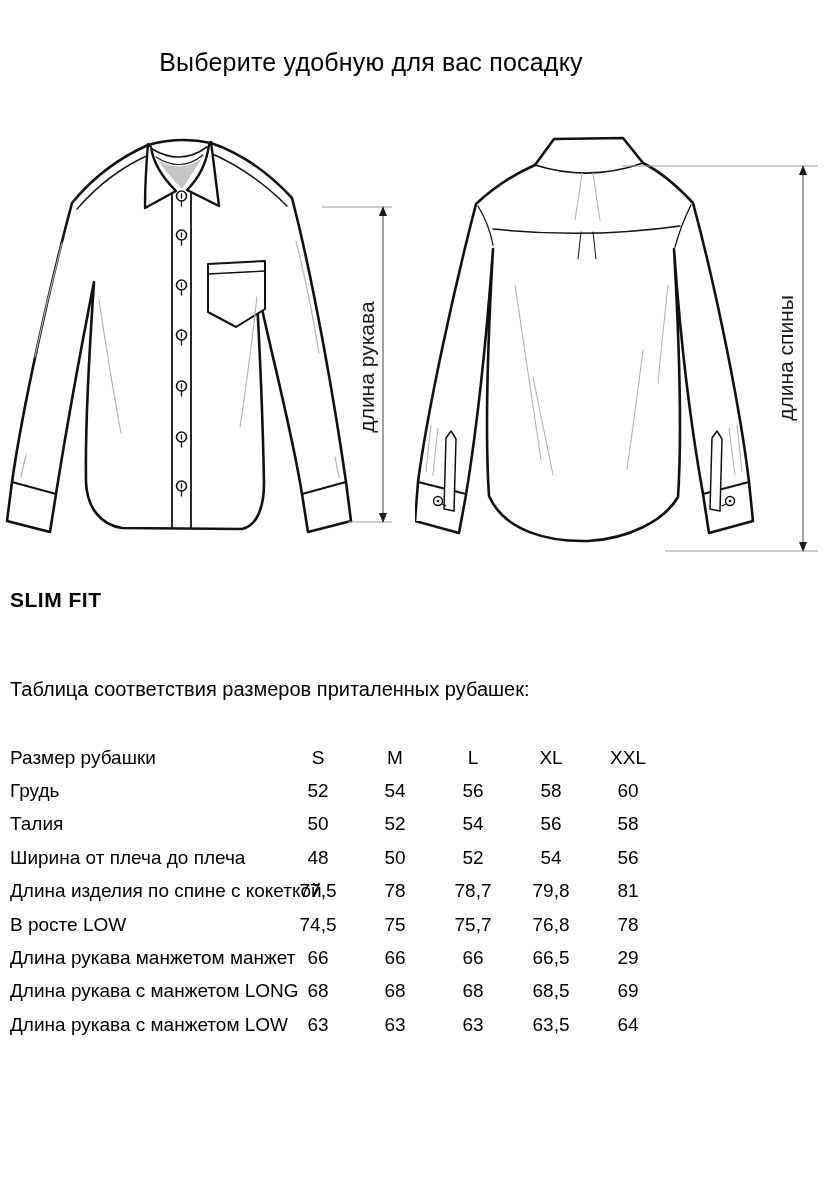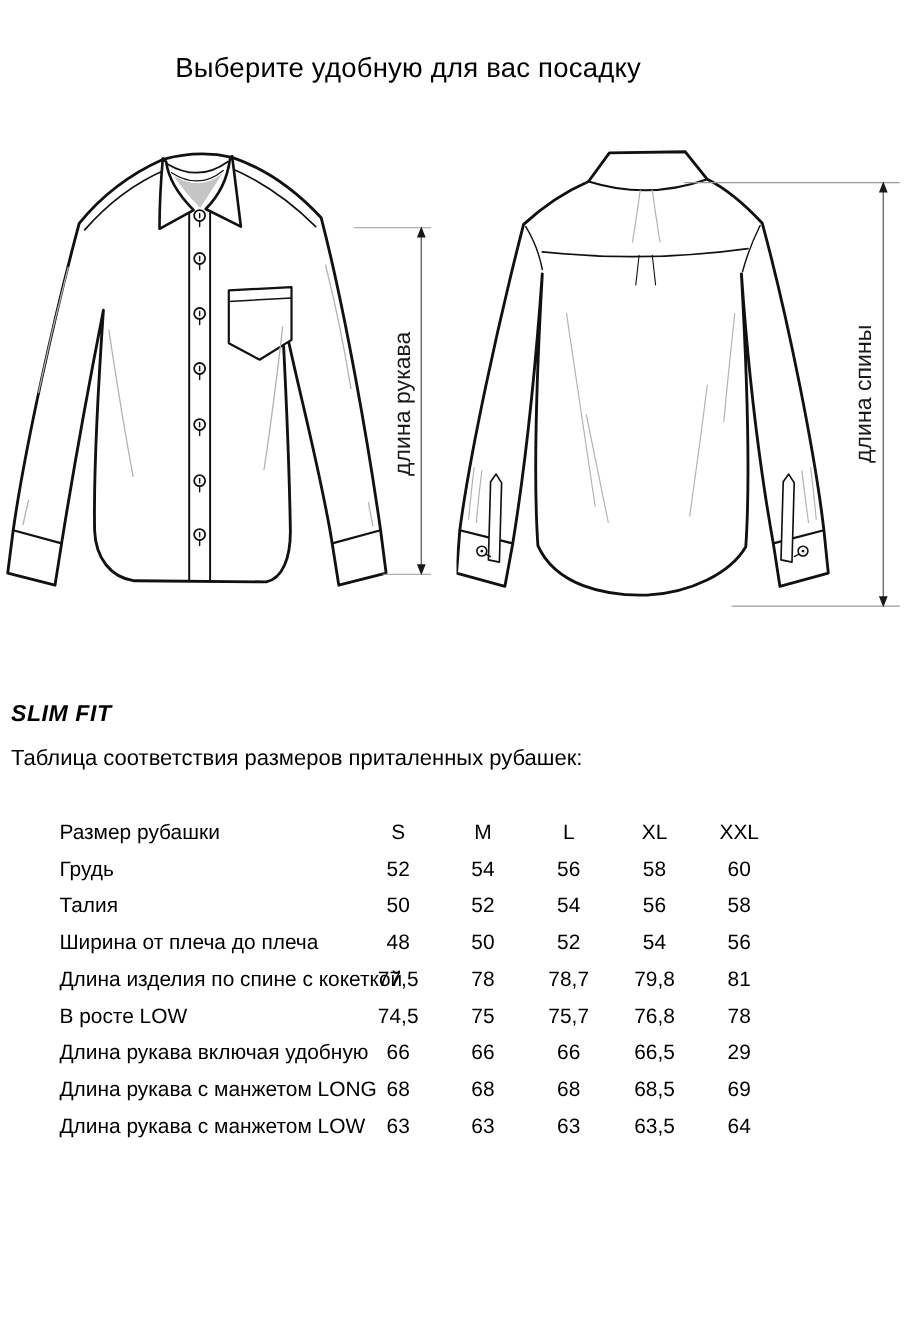--- a/index.html
+++ b/index.html
@@ -16,23 +16,23 @@
   .shirt.front{left:5px;top:5px;}
   .shirt.back{left:415px;top:5px;}
   .measure.front-measure{left:320px;top:75px;}
   .measure.back-measure{left:615px;top:35px;}
   .mlabel{
     position:absolute;width:160px;height:24px;line-height:24px;text-align:center;
     font-size:21px;color:#1a1a1a;transform:rotate(-90deg);white-space:nowrap;
   }
   .mlabel.sleeve{left:287px;top:235px;}
   .mlabel.backlen{left:706px;top:226px;}
-  .heading{position:absolute;left:10px;top:637px;font-size:21px;font-weight:700;letter-spacing:.5px;font-style:italic;}
+  .heading{position:absolute;left:10px;top:588px;font-size:21px;font-weight:700;letter-spacing:.5px;}
   .subtitle{position:absolute;left:10px;top:654px;font-size:20px;margin-top:24px;}
-  .size-table{position:absolute;left:10px;top:741px;width:700px;margin-left:44px;}
+  .size-table{position:absolute;left:10px;top:741px;width:700px;}
   .t-row{position:relative;height:33.4px;}
   .t-label{
     position:absolute;left:0;top:50%;transform:translateY(-50%);
     font-size:19px;white-space:nowrap;
   }
   .t-val{
     position:absolute;top:50%;transform:translate(-50%,-50%);
     font-size:19px;text-align:center;white-space:nowrap;
   }
   .t-val.c0{left:308px;}
@@ -237,21 +237,21 @@
       </div>
       <div class="t-row">
         <div class="t-label">В росте LOW</div>
         <div class="t-val c0">74,5</div>
         <div class="t-val c1">75</div>
         <div class="t-val c2">75,7</div>
         <div class="t-val c3">76,8</div>
         <div class="t-val c4">78</div>
       </div>
       <div class="t-row">
-        <div class="t-label">Длина рукава включая удобную</div>
+        <div class="t-label">Длина рукава манжетом манжет</div>
         <div class="t-val c0">66</div>
         <div class="t-val c1">66</div>
         <div class="t-val c2">66</div>
         <div class="t-val c3">66,5</div>
         <div class="t-val c4">29</div>
       </div>
       <div class="t-row">
         <div class="t-label">Длина рукава с манжетом LONG</div>
         <div class="t-val c0">68</div>
         <div class="t-val c1">68</div>

